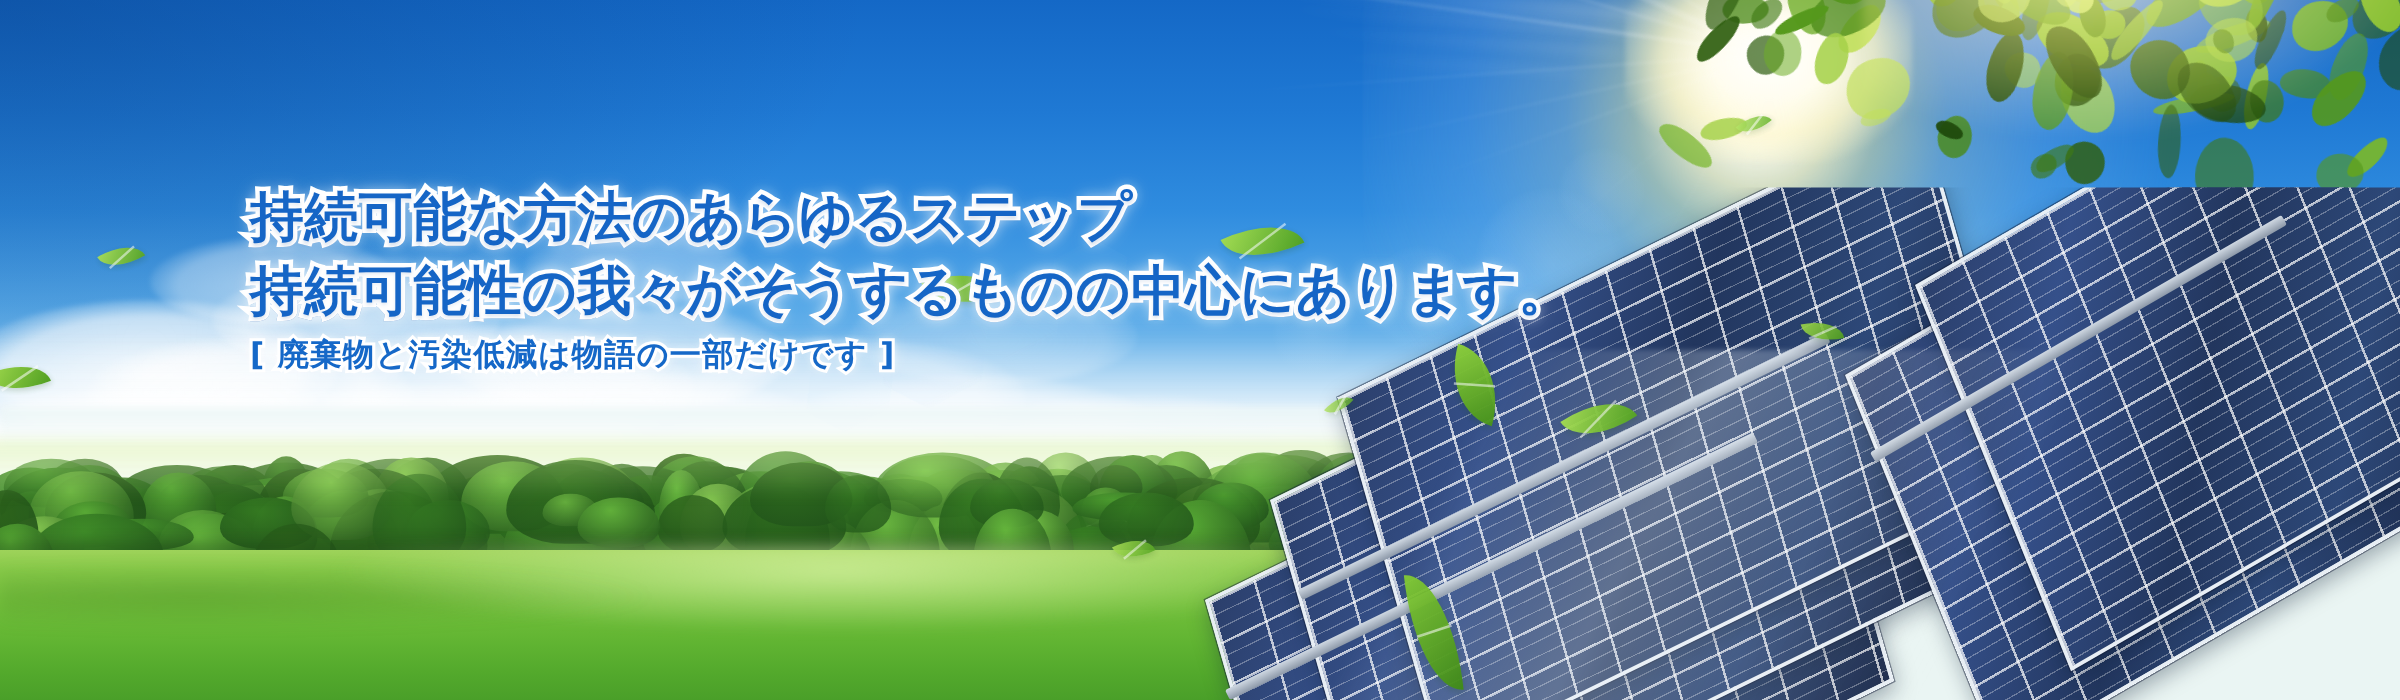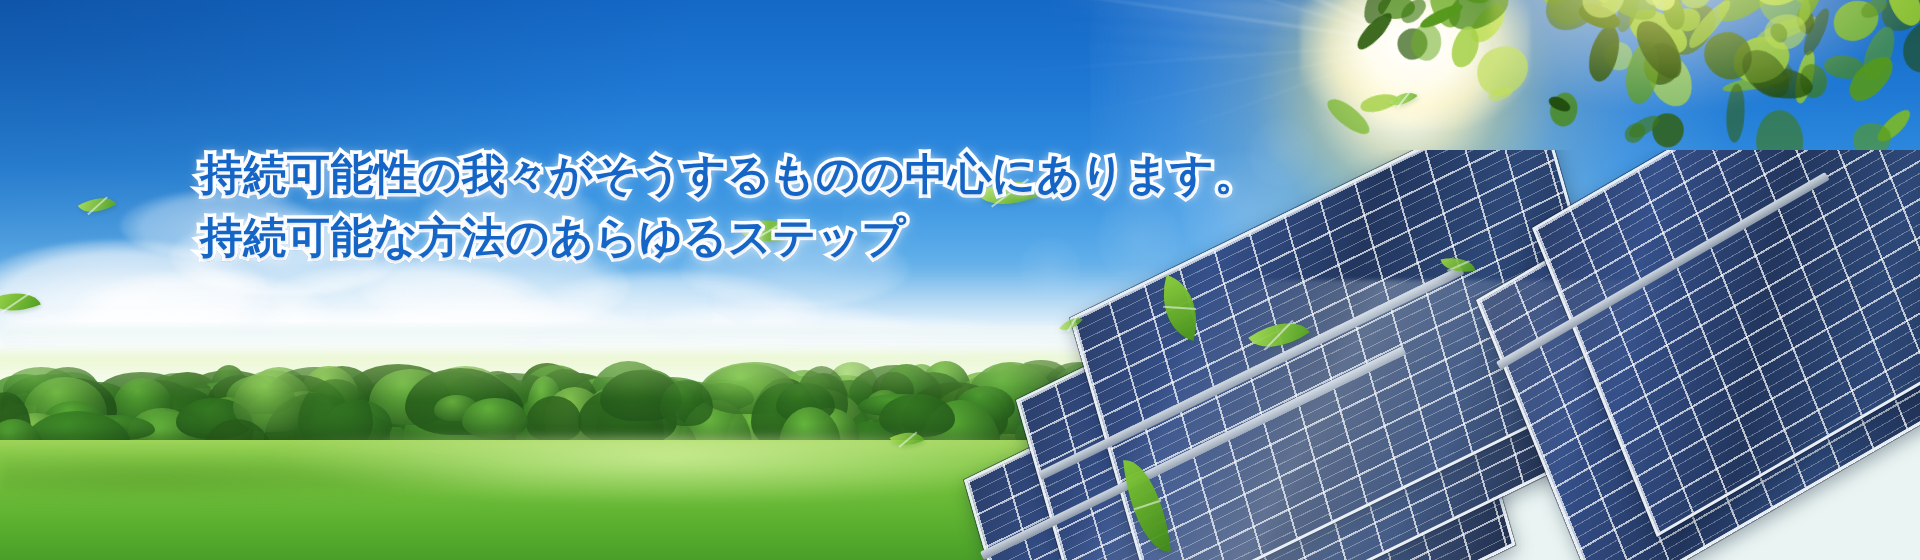--- a/index.html
+++ b/index.html
@@ -659,17 +659,18 @@
       <div class="leaf" style="left: 1158px; top: 280px; width: 44px; height: 56px; background: linear-gradient(140deg, rgb(143, 210, 60) 0%, rgb(71, 147, 26) 100%); transform: rotate(16deg); opacity: 0.96; z-index: 35;"></div>
       <div class="leaf" style="left: 1128px; top: 458px; width: 38px; height: 96px; background: linear-gradient(140deg, rgb(132, 204, 53) 0%, rgb(63, 138, 22) 100%); transform: rotate(-6deg); opacity: 0.95; z-index: 35;"></div>
       <div class="leaf" style="left: 1252px; top: 320px; width: 54px; height: 30px; background: linear-gradient(140deg, rgb(166, 222, 82) 0%, rgb(85, 165, 34) 100%); transform: rotate(-34deg); opacity: 0.95; z-index: 35;"></div>
       <div class="leaf" style="left: 1390px; top: 92px; width: 26px; height: 14px; background: linear-gradient(140deg, rgb(182, 228, 104) 0%, rgb(99, 178, 44) 100%); transform: rotate(-40deg); opacity: 0.85; z-index: 35;"></div>
       <div class="leaf" style="left: 1442px; top: 256px; width: 32px; height: 18px; background: linear-gradient(140deg, rgb(159, 217, 74) 0%, rgb(79, 158, 30) 100%); transform: rotate(-12deg); opacity: 0.9; z-index: 35;"></div>
       <div class="leaf" style="left: 892px; top: 430px; width: 30px; height: 18px; background: linear-gradient(140deg, rgb(168, 221, 86) 0%, rgb(85, 165, 35) 100%); transform: rotate(-28deg); opacity: 0.88; z-index: 35;"></div>
       <div class="leaf" style="left: 1060px; top: 318px; width: 22px; height: 12px; background: linear-gradient(140deg, rgb(178, 226, 96) 0%, rgb(95, 174, 41) 100%); transform: rotate(-48deg); opacity: 0.8; z-index: 35;"></div>
     </div>
 
   <div class="copy">
+    <p class="headline headline-1">持続可能な方法のあらゆるステップ</p>
     <p class="headline headline-2">持続可能性の我々がそうするものの中心にあります。</p>
-    <p class="headline headline-1">持続可能な方法のあらゆるステップ</p>
+    <p class="subline">[ 廃棄物と汚染低減は物語の一部だけです ]</p>
   </div>
 
 </div>
 
 </body></html>

